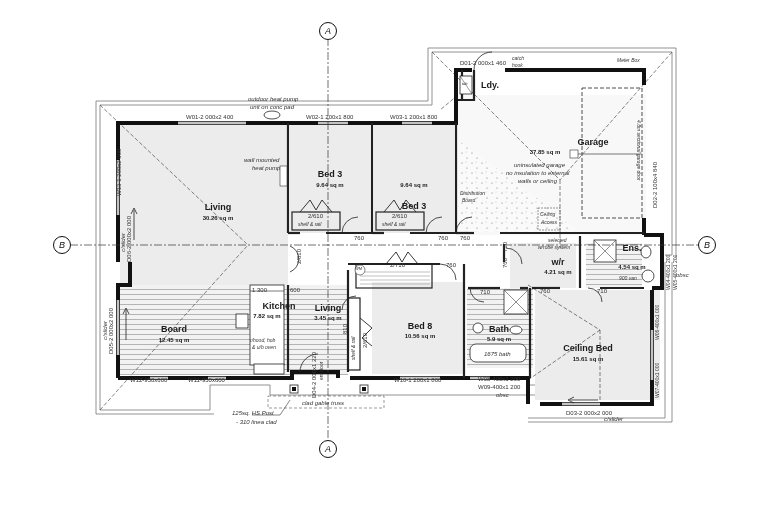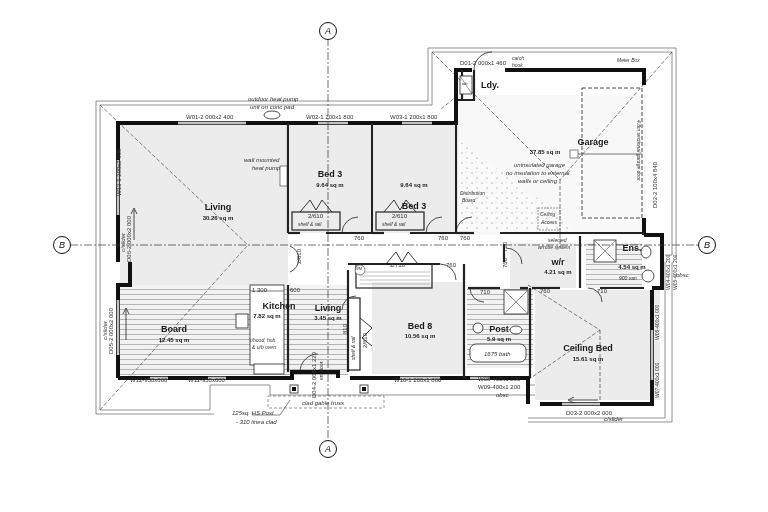--- a/index.html
+++ b/index.html
@@ -247,21 +247,21 @@
 
 <div class="lbl room-name" style="left:174px;top:325px;">Board</div>
 <div class="lbl room-area" style="left:174px;top:337px;">12.45 sq m</div>
 
 <div class="lbl room-name" style="left:328px;top:304px;">Living</div>
 <div class="lbl room-area" style="left:328px;top:315px;">3.45 sq m</div>
 
 <div class="lbl room-name" style="left:420px;top:322px;">Bed 8</div>
 <div class="lbl room-area" style="left:420px;top:333px;">10.56 sq m</div>
 
-<div class="lbl room-name" style="left:499px;top:325px;">Post</div>
+<div class="lbl room-name" style="left:499px;top:325px;">Bath</div>
 <div class="lbl room-area" style="left:499px;top:336px;">5.9 sq m</div>
 
 <div class="lbl room-name" style="left:558px;top:258px;">w/r</div>
 <div class="lbl room-area" style="left:558px;top:269px;">4.21 sq m</div>
 
 <div class="lbl room-name" style="left:632px;top:244px;">Ens.</div>
 <div class="lbl room-area" style="left:632px;top:264px;">4.54 sq m</div>
 
 <div class="lbl room-name" style="left:588px;top:344px;">Ceiling Bed</div>
 <div class="lbl room-area" style="left:588px;top:356px;">15.61 sq m</div>

